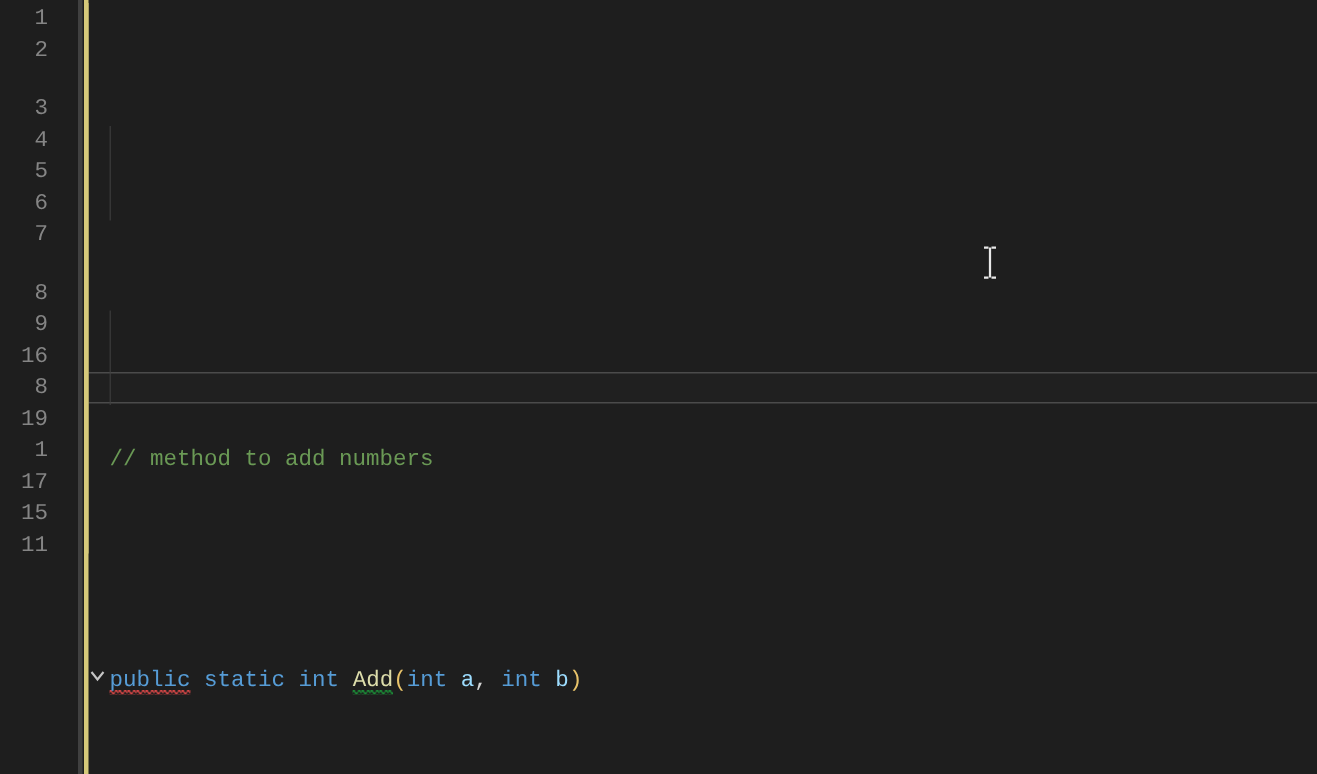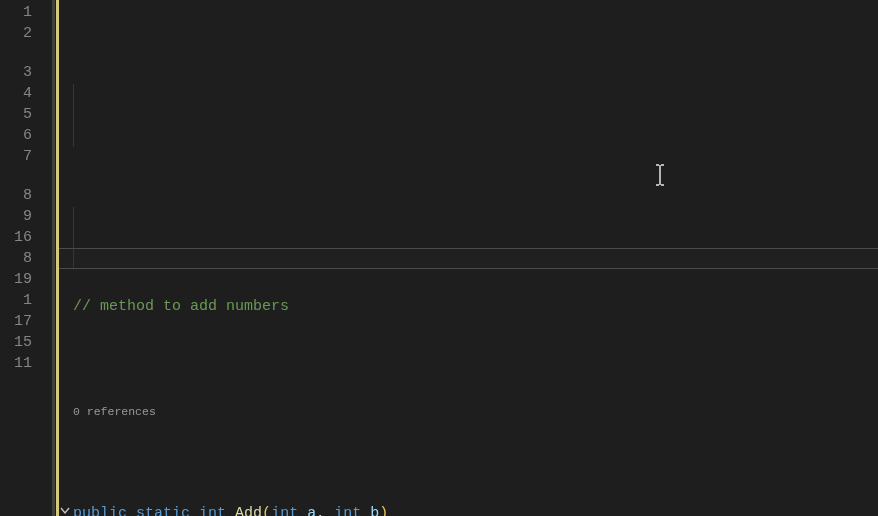--- a/index.html
+++ b/index.html
@@ -165,21 +165,20 @@
     <div class="indent-guide" style="left:14px; top:84px; height:63px;"></div>
     <div class="indent-guide" style="left:14px; top:207px; height:63px;"></div>
 
     
     <div class="line"></div>
 
     
     <div class="line"><span class="c-comment">// method to add numbers</span></div>
 
     
-    <div class="codelens">0 references</div>
 
     
     <div class="line"><span class="fold"><svg viewBox="0 0 10 10">
             <path d="M1 2 L5 7 L9 2" stroke="#c5c5c5" stroke-width="1.4" fill="none"></path>
           </svg></span><span class="c-kw squiggle-red">public</span> <span class="c-kw">static</span> <span class="c-type">int</span> <span class="c-fn squiggle-green">Add</span><span class="c-brace-y">(</span><span class="c-type">int</span> <span class="c-param">a</span><span class="c-punc">,</span> <span class="c-type">int</span> <span class="c-param">b</span><span class="c-brace-y">)</span></div>
 
     
     
 
     

